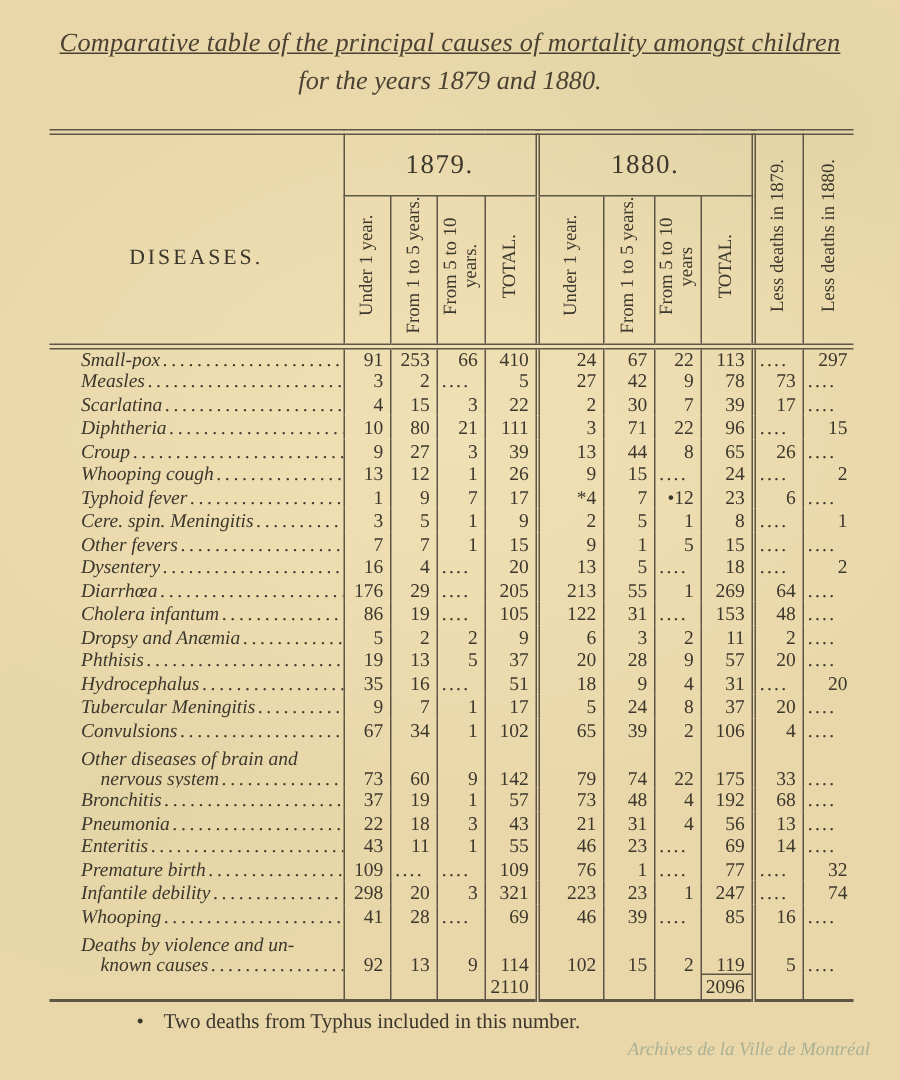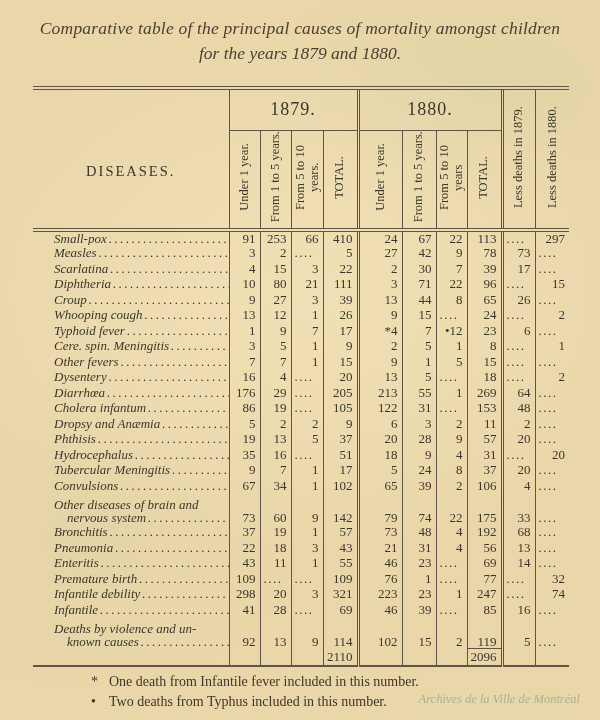--- a/index.html
+++ b/index.html
@@ -25,21 +25,21 @@
   }
 
   
   .title{
     padding-top:16px;
     text-align:center;
     font-style:italic;
     color:var(--ink-soft);
     line-height:1.45;
   }
-  .title .t1{font-size:17.5px;letter-spacing:.2px;}
+  .title .t1{font-size:17.5px;letter-spacing:.2px;text-decoration:underline;}
   .title .t2{font-size:17.5px;}
 
   
   .table-zone{
     position:absolute;
     left:33px; top:86px;
     width:536px;
   }
   table.mtable{
     width:536px;
@@ -620,21 +620,21 @@
           <td class="num c4 dbl">223</td>
           <td class="num c5">23</td>
           <td class="num c6">1</td>
           <td class="num c7">247</td>
           <td class="num c8 dbl dots">....</td>
           <td class="num c9">74</td>
         </tr>
         <tr>
           <td class="disease">
             <div class="dline">
-              <span>Infantile</span>
+              <span>Whooping</span>
               <span class="leader"></span>
             </div>
           </td>
           <td class="num c0">41</td>
           <td class="num c1">28</td>
           <td class="num c2 dots">....</td>
           <td class="num c3">69</td>
           <td class="num c4 dbl">46</td>
           <td class="num c5">39</td>
           <td class="num c6 dots">....</td>
@@ -675,20 +675,17 @@
           <td class="num c7 grand">2096</td>
           <td class="num c8 dbl"></td>
           <td class="num c9"></td>
         </tr>
       </tbody>
   </table>
 </div>
 
 <div class="footnotes">
   <div class="footnote">
-    <span class="fn-marker">*</span><span>One death from Infantile fever included in this number.</span>
-  </div>
-  <div class="footnote">
     <span class="fn-marker">•</span><span>Two deaths from Typhus included in this number.</span>
   </div>
 </div>
 
 <div class="watermark">Archives de la Ville de Montréal</div>
 
 </body></html>

